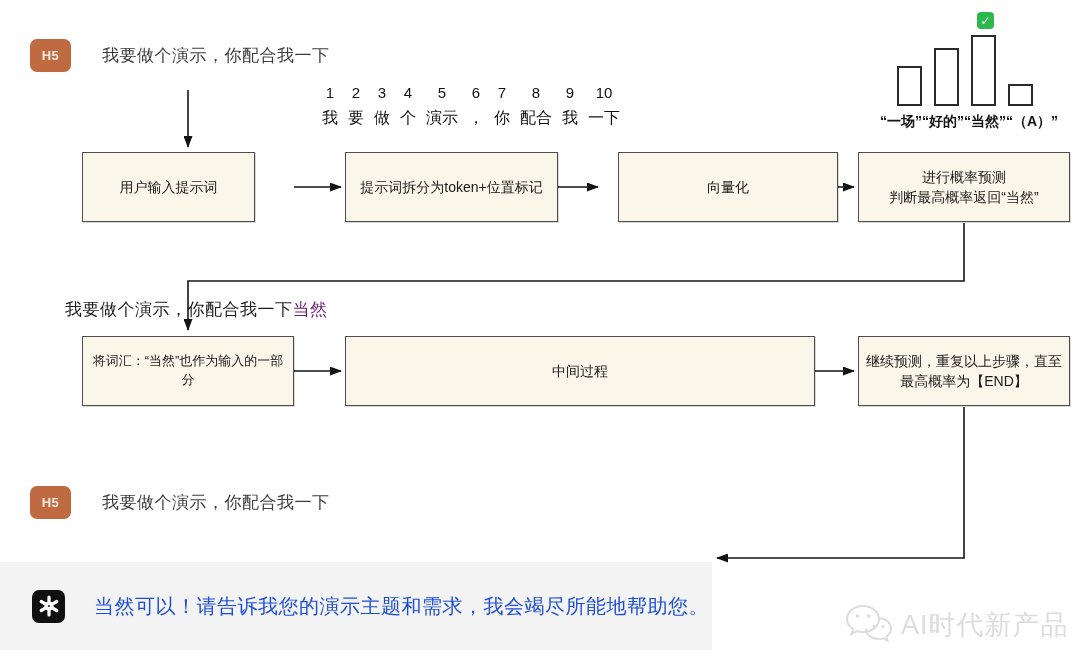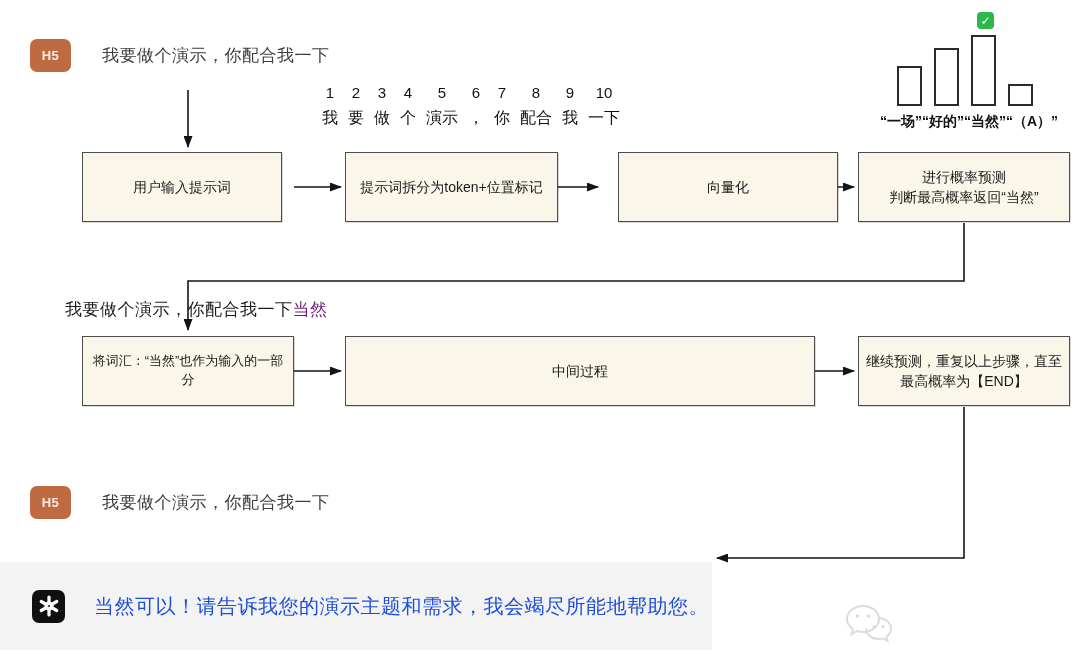--- a/index.html
+++ b/index.html
@@ -41,21 +41,21 @@
 
   
   .fbox{
     position:absolute;height:70px;background:#faf6e9;border:1.5px solid #4d4d4d;
     box-sizing:border-box;display:flex;flex-direction:column;align-items:center;justify-content:center;
     text-align:center;font-size:14px;color:#1a1a1a;line-height:1.45;padding:2px 6px;
     box-shadow:1px 1px 0 rgba(0,0,0,.15);
   }
   .r1{top:152px;}
   .r2{top:336px;}
-  .b-input{left:82px;width:200px;align-items:center;}
+  .b-input{left:82px;width:173px;align-items:center;}
   .b-token{left:345px;width:213px;}
   .b-vector{left:618px;width:220px;}
   .b-predict{left:858px;width:212px;}
   .b-feed{left:82px;width:212px;font-size:13px;}
   .b-middle{left:345px;width:470px;}
   .b-repeat{left:858px;width:212px;}
 
   
   .mid-prompt{position:absolute;left:65px;top:298px;font-size:17px;color:#1c1c1c;letter-spacing:.5px;}
   .mid-prompt .red{color:#701a75;}
@@ -223,15 +223,16 @@
         <path d="M20 4 C11 4 4 10 4 17 C4 21 6 24.5 10 27 L8.5 32 L14 29 C16 29.6 18 30 20 30 C29 30 36 24 36 17 C36 10 29 4 20 4 Z"></path>
         <path d="M36 16 C43 16.5 48 21 48 26.5 C48 29.8 46.2 32.7 43.3 34.7 L44.5 38.7 L40 36.4 C38.6 36.8 37 37 35.5 37 C28.5 37 23 32.3 23 26.5"></path>
       </g>
       <g fill="#dcdcdc">
         <circle cx="14.5" cy="14" r="1.8"></circle>
           <circle cx="25.5" cy="14" r="1.8"></circle>
         <circle cx="31" cy="24.5" r="1.5"></circle>
           <circle cx="40" cy="24.5" r="1.5"></circle>
       </g>
     </svg>
+    <span>AI时代新产品</span>
   </div>
 
 </div>
 
 </body></html>

